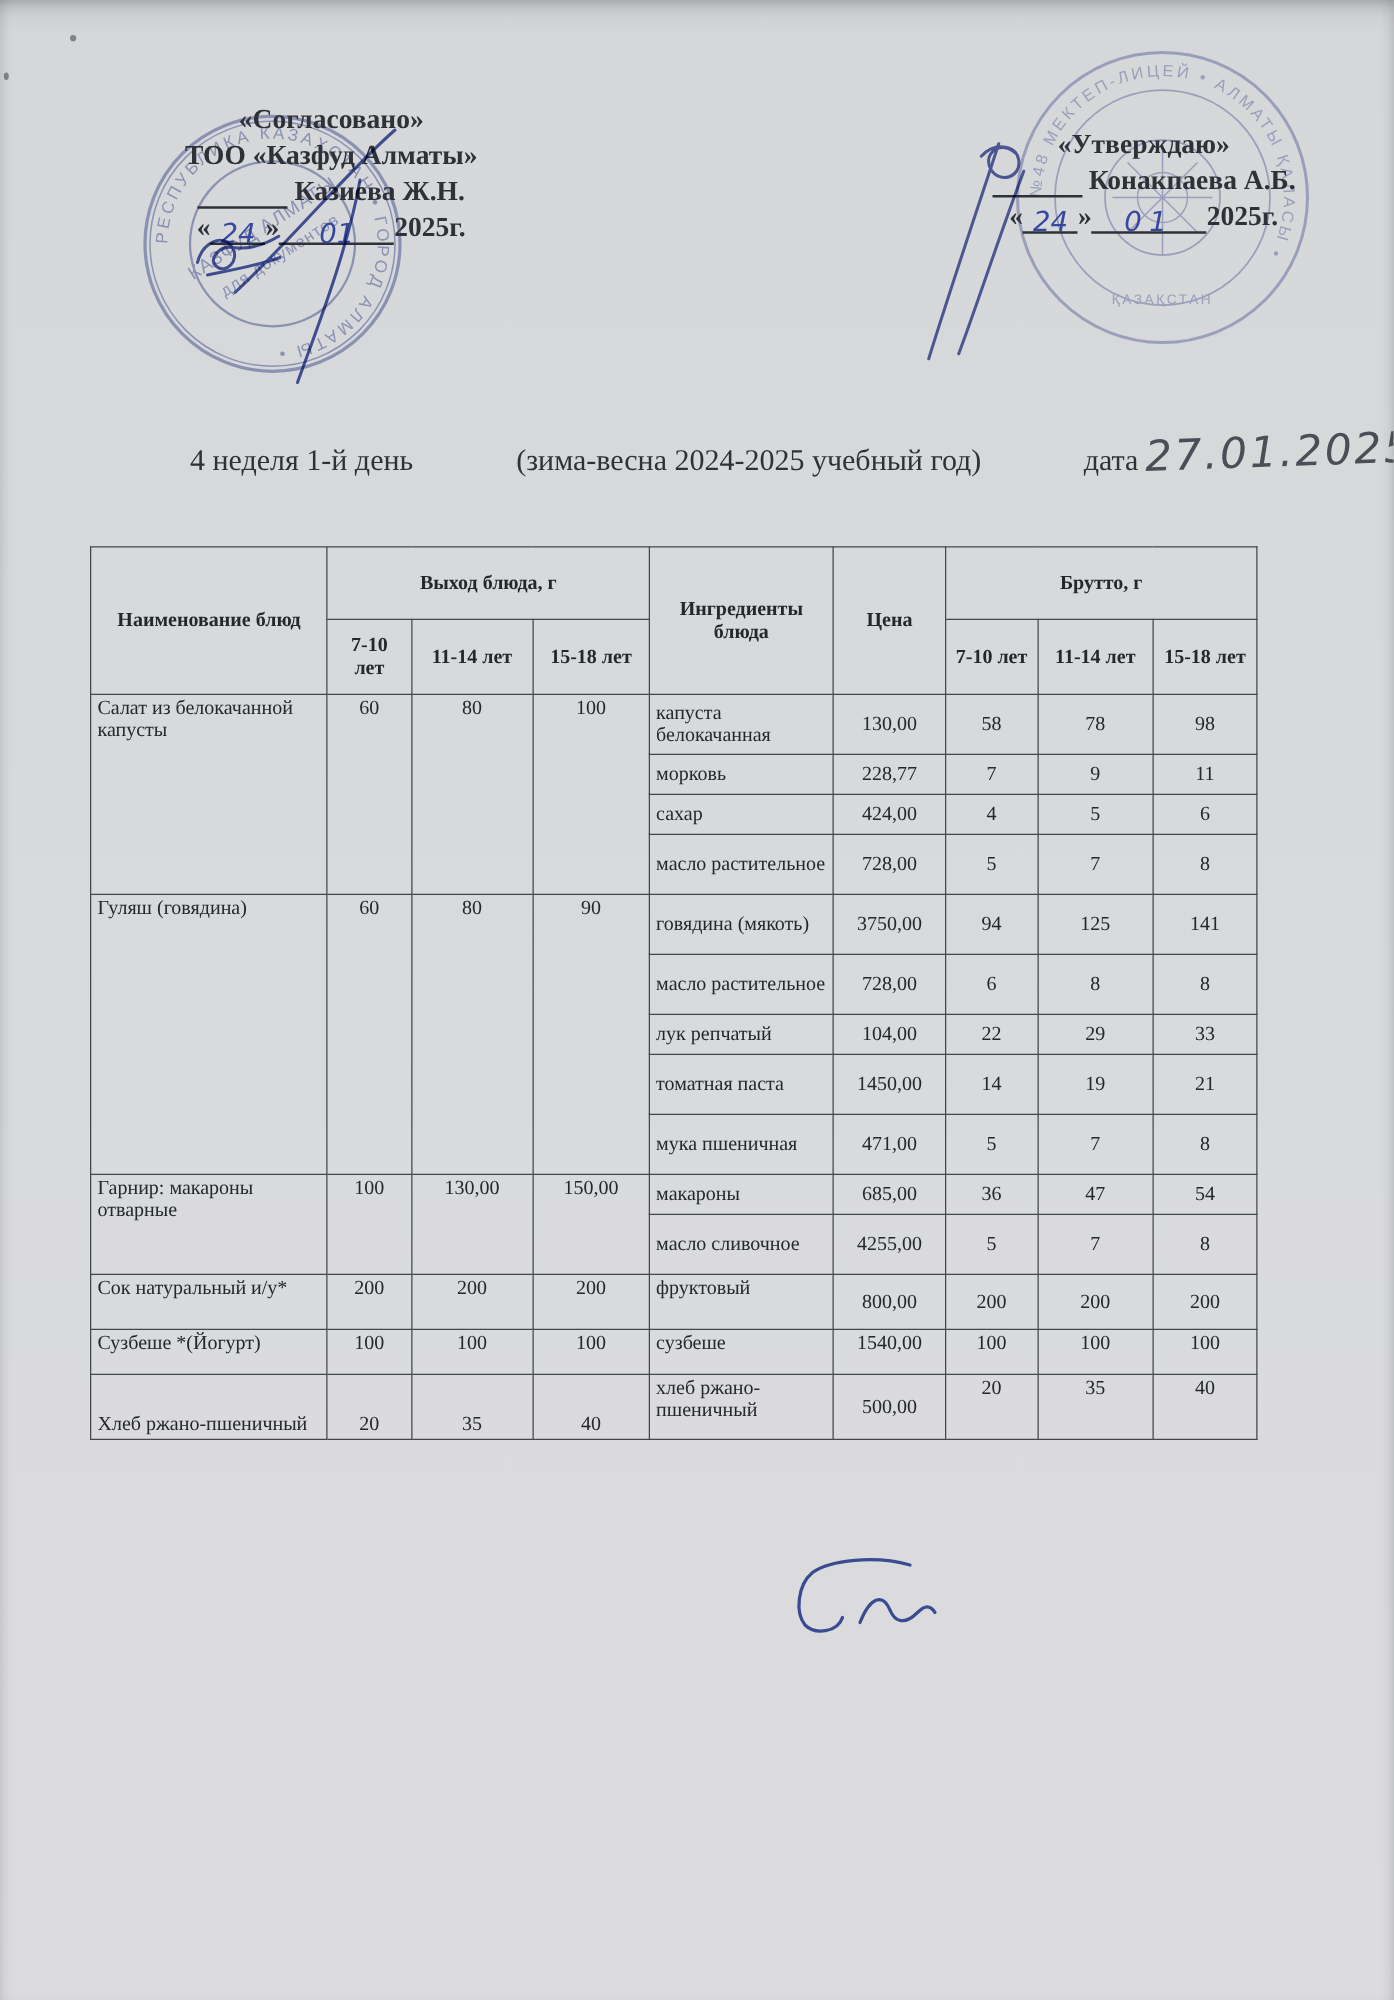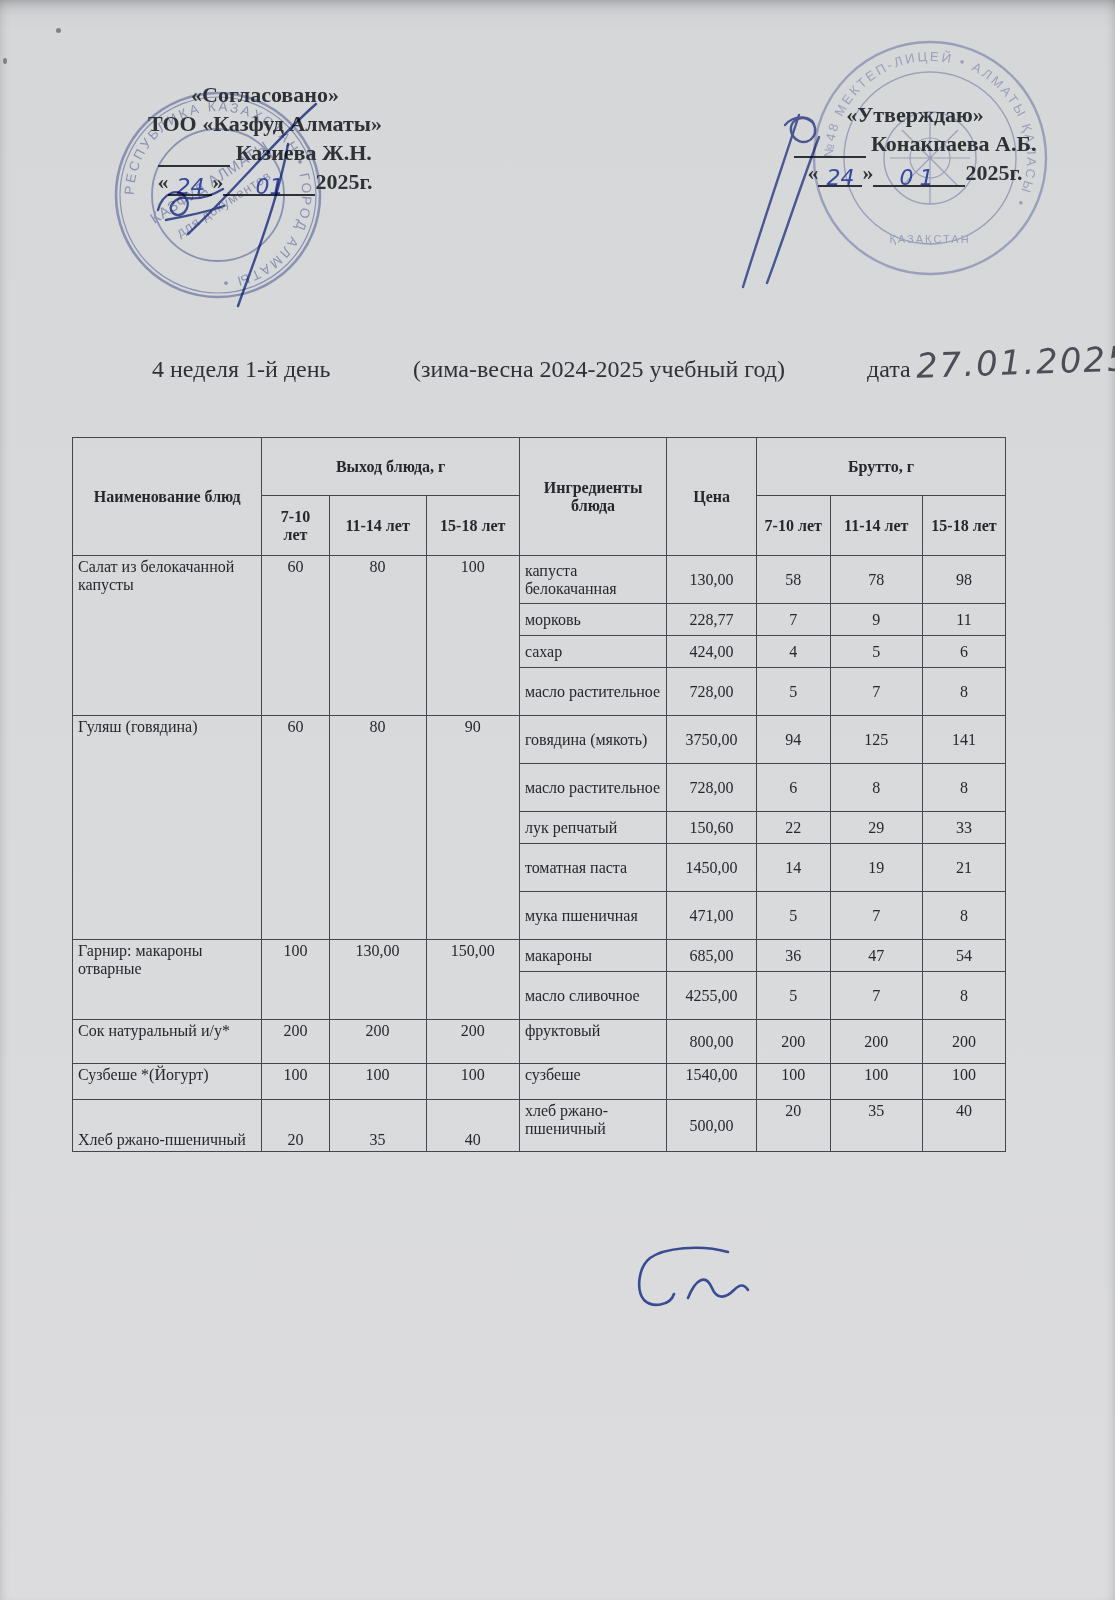--- a/index.html
+++ b/index.html
@@ -208,21 +208,21 @@
       </tr>
       <tr class="h48">
         <td class="ing">масло растительное</td>
         <td class="num">728,00</td>
         <td class="num">6</td>
         <td class="num">8</td>
         <td class="num">8</td>
       </tr>
       <tr class="h32">
         <td class="ing">лук репчатый</td>
-        <td class="num">150,60</td>
+        <td class="num">104,00</td>
         <td class="num">22</td>
         <td class="num">29</td>
         <td class="num">33</td>
       </tr>
       <tr class="h48">
         <td class="ing">томатная паста</td>
         <td class="num">1450,00</td>
         <td class="num">14</td>
         <td class="num">19</td>
         <td class="num">21</td>

